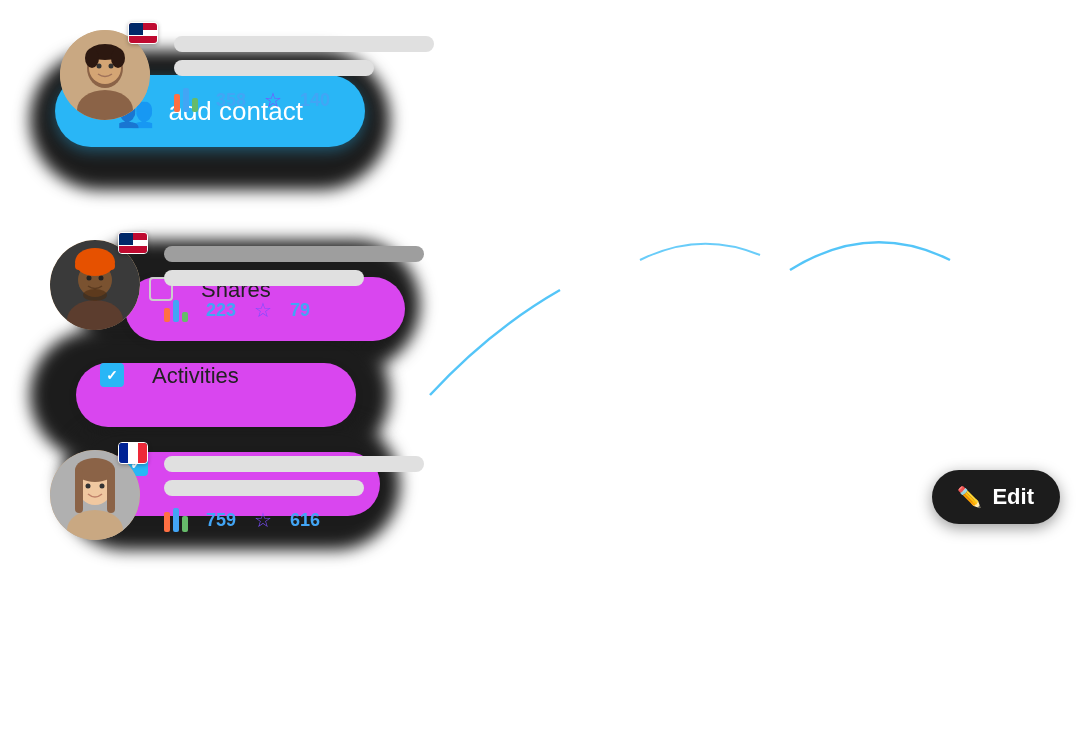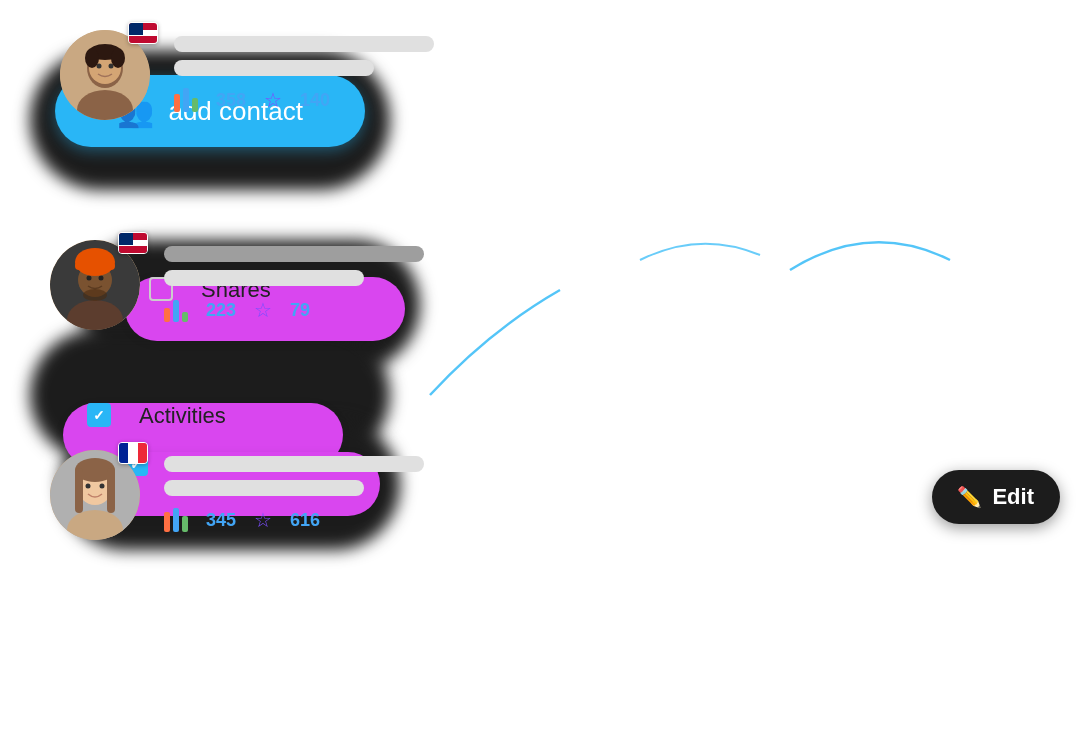--- a/index.html
+++ b/index.html
@@ -103,22 +103,21 @@
       box-shadow: 0 2px 10px rgba(0,0,0,0.08);
     }
 
     .checkbox-item-shares {
       top: 277px;
       left: 125px;
     }
 
     .checkbox-item-activities {
       top: 363px;
-      left: 63px;
-      margin-top: 40px;
+      left: 76px;
     }
 
     .checkbox-item-points {
       top: 452px;
       left: 100px;
     }
 
     .checkbox {
       width: 24px;
       height: 24px;
@@ -446,21 +445,21 @@
   </div>
   <div class="user-info">
     <div class="bar-long bar-w-long"></div>
     <div class="bar-short bar-w-med"></div>
     <div class="stats-row">
       <div class="bars-icon">
         <div class="bar-col bar-col-orange" style="height:20px"></div>
         <div class="bar-col bar-col-blue" style="height:24px"></div>
         <div class="bar-col bar-col-green" style="height:16px"></div>
       </div>
-      <span class="stat-number">345</span>
+      <span class="stat-number">759</span>
       <span class="star-icon">☆</span>
       <span class="stat-number">616</span>
     </div>
   </div>
 </div>
 
 <div class="edit-btn">
   <span class="edit-icon">✏️</span>
   <span class="edit-text">Edit</span>
 </div>

